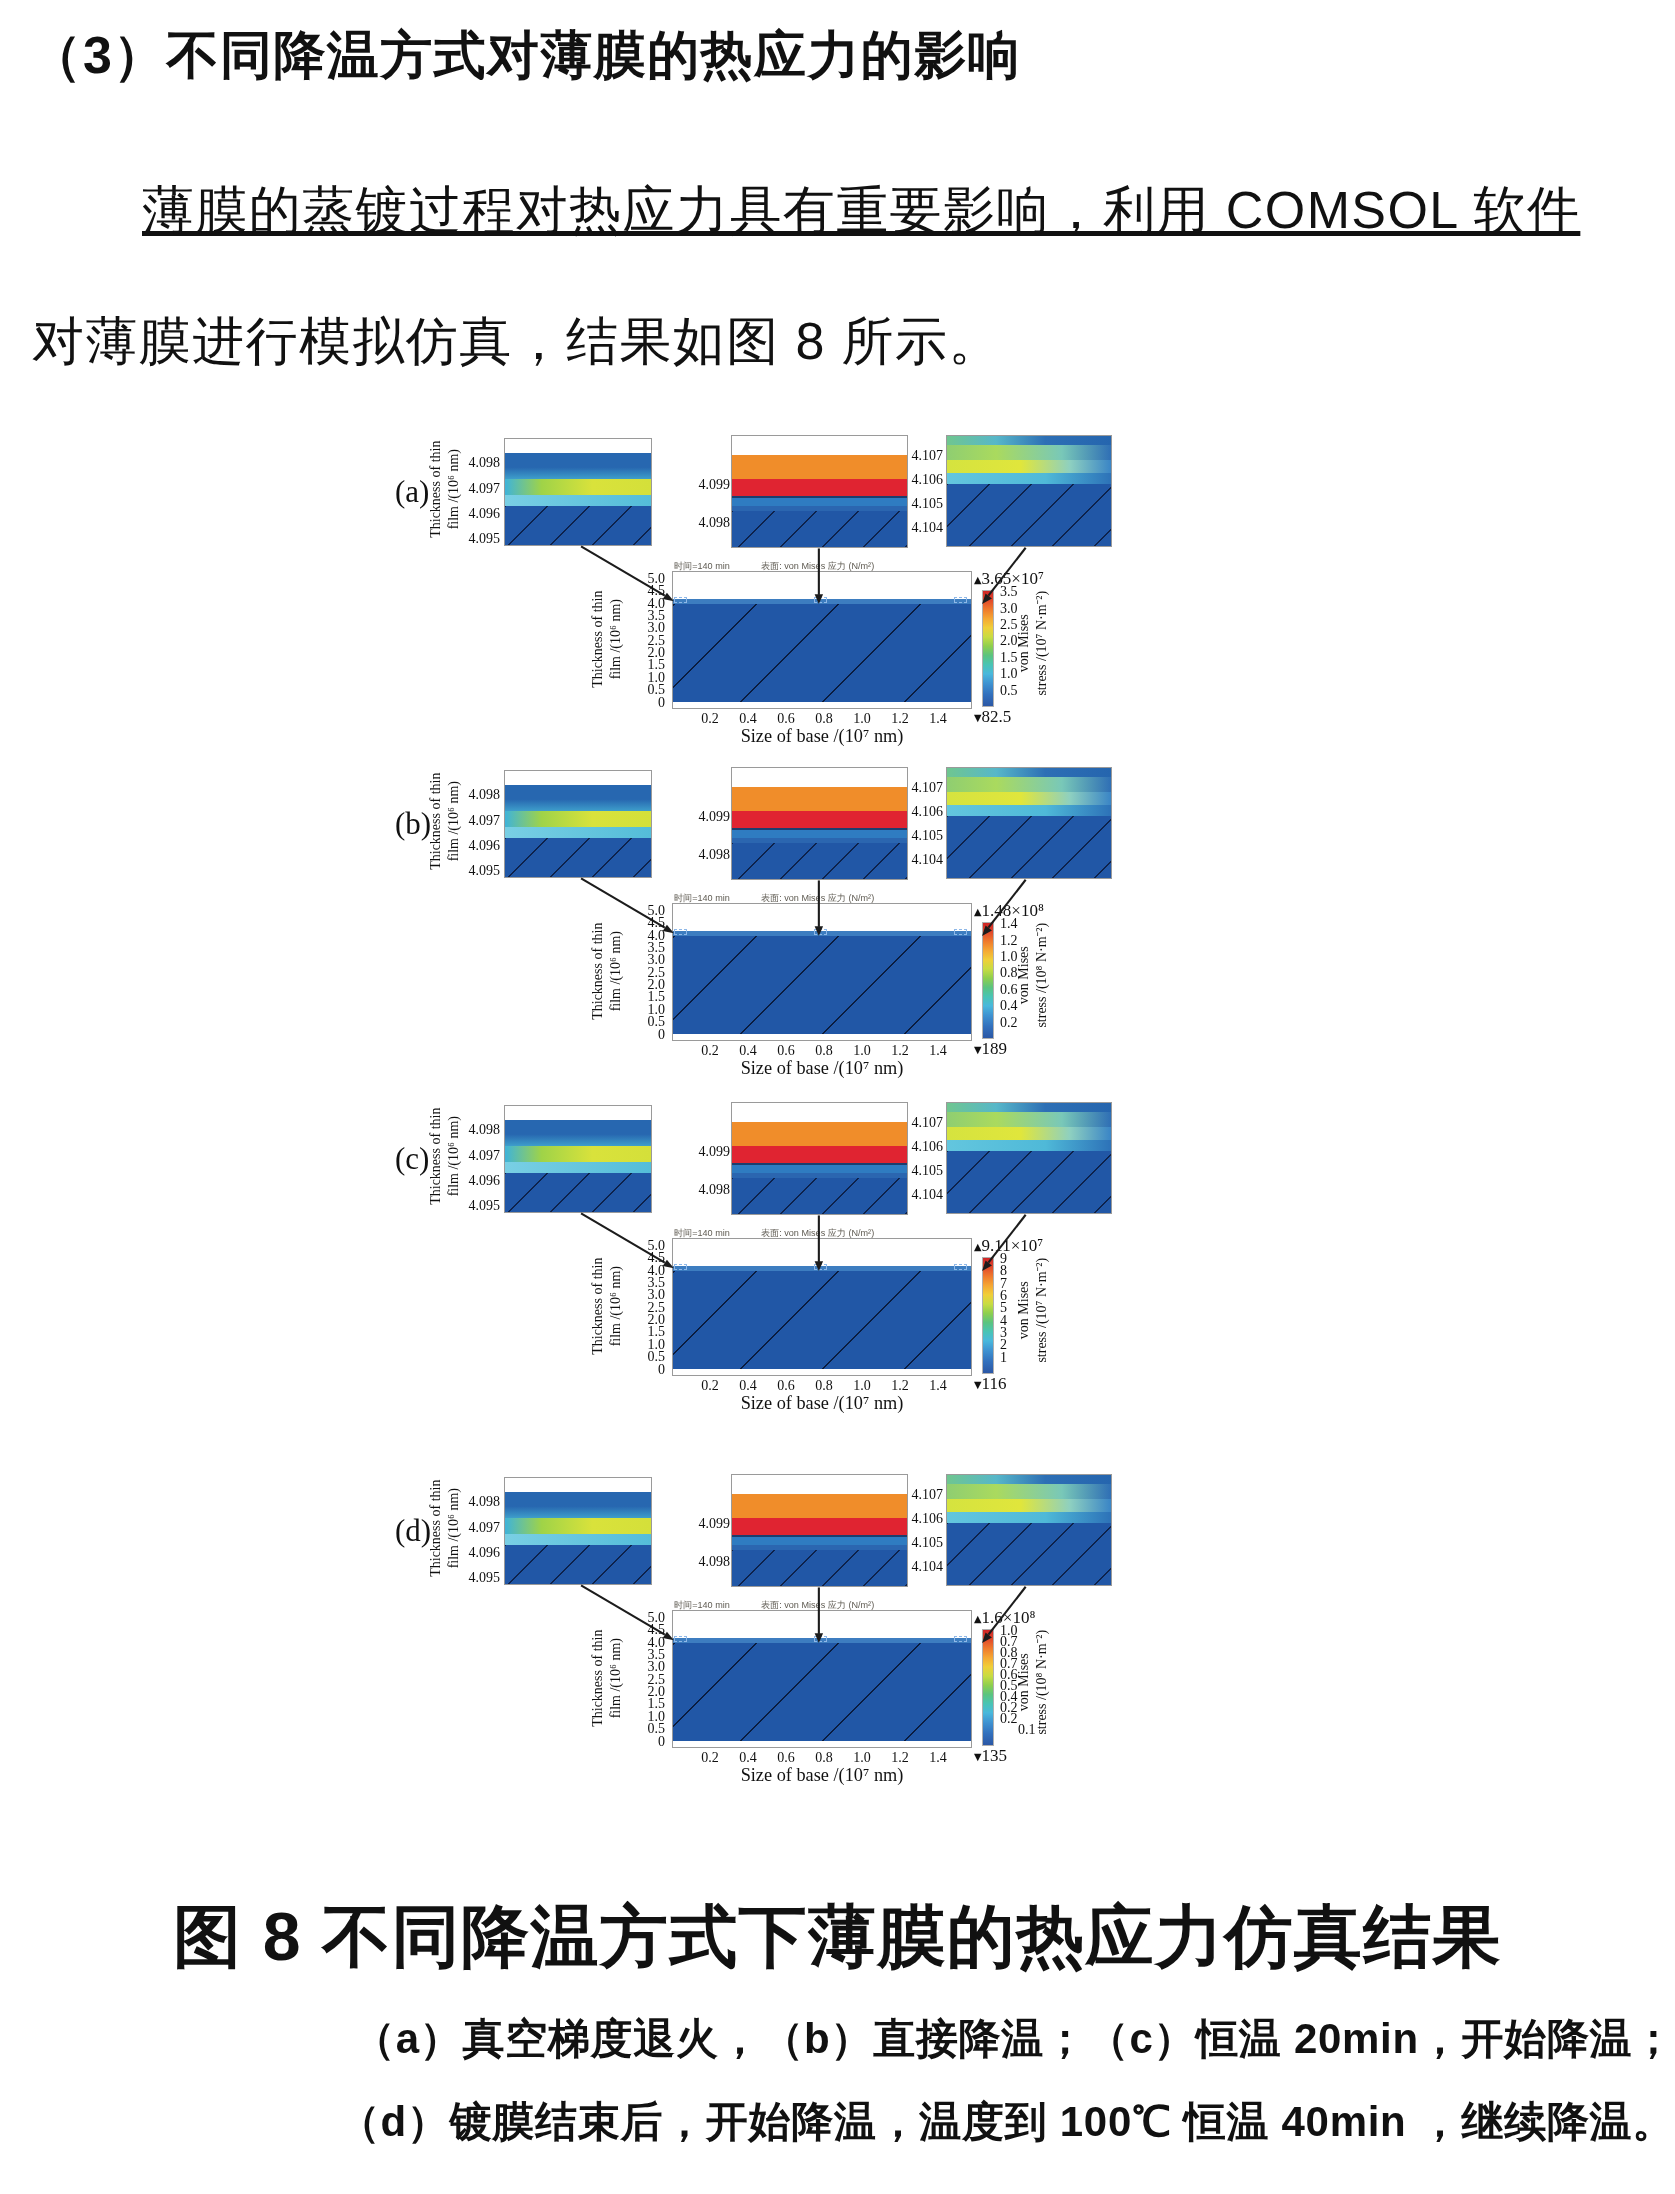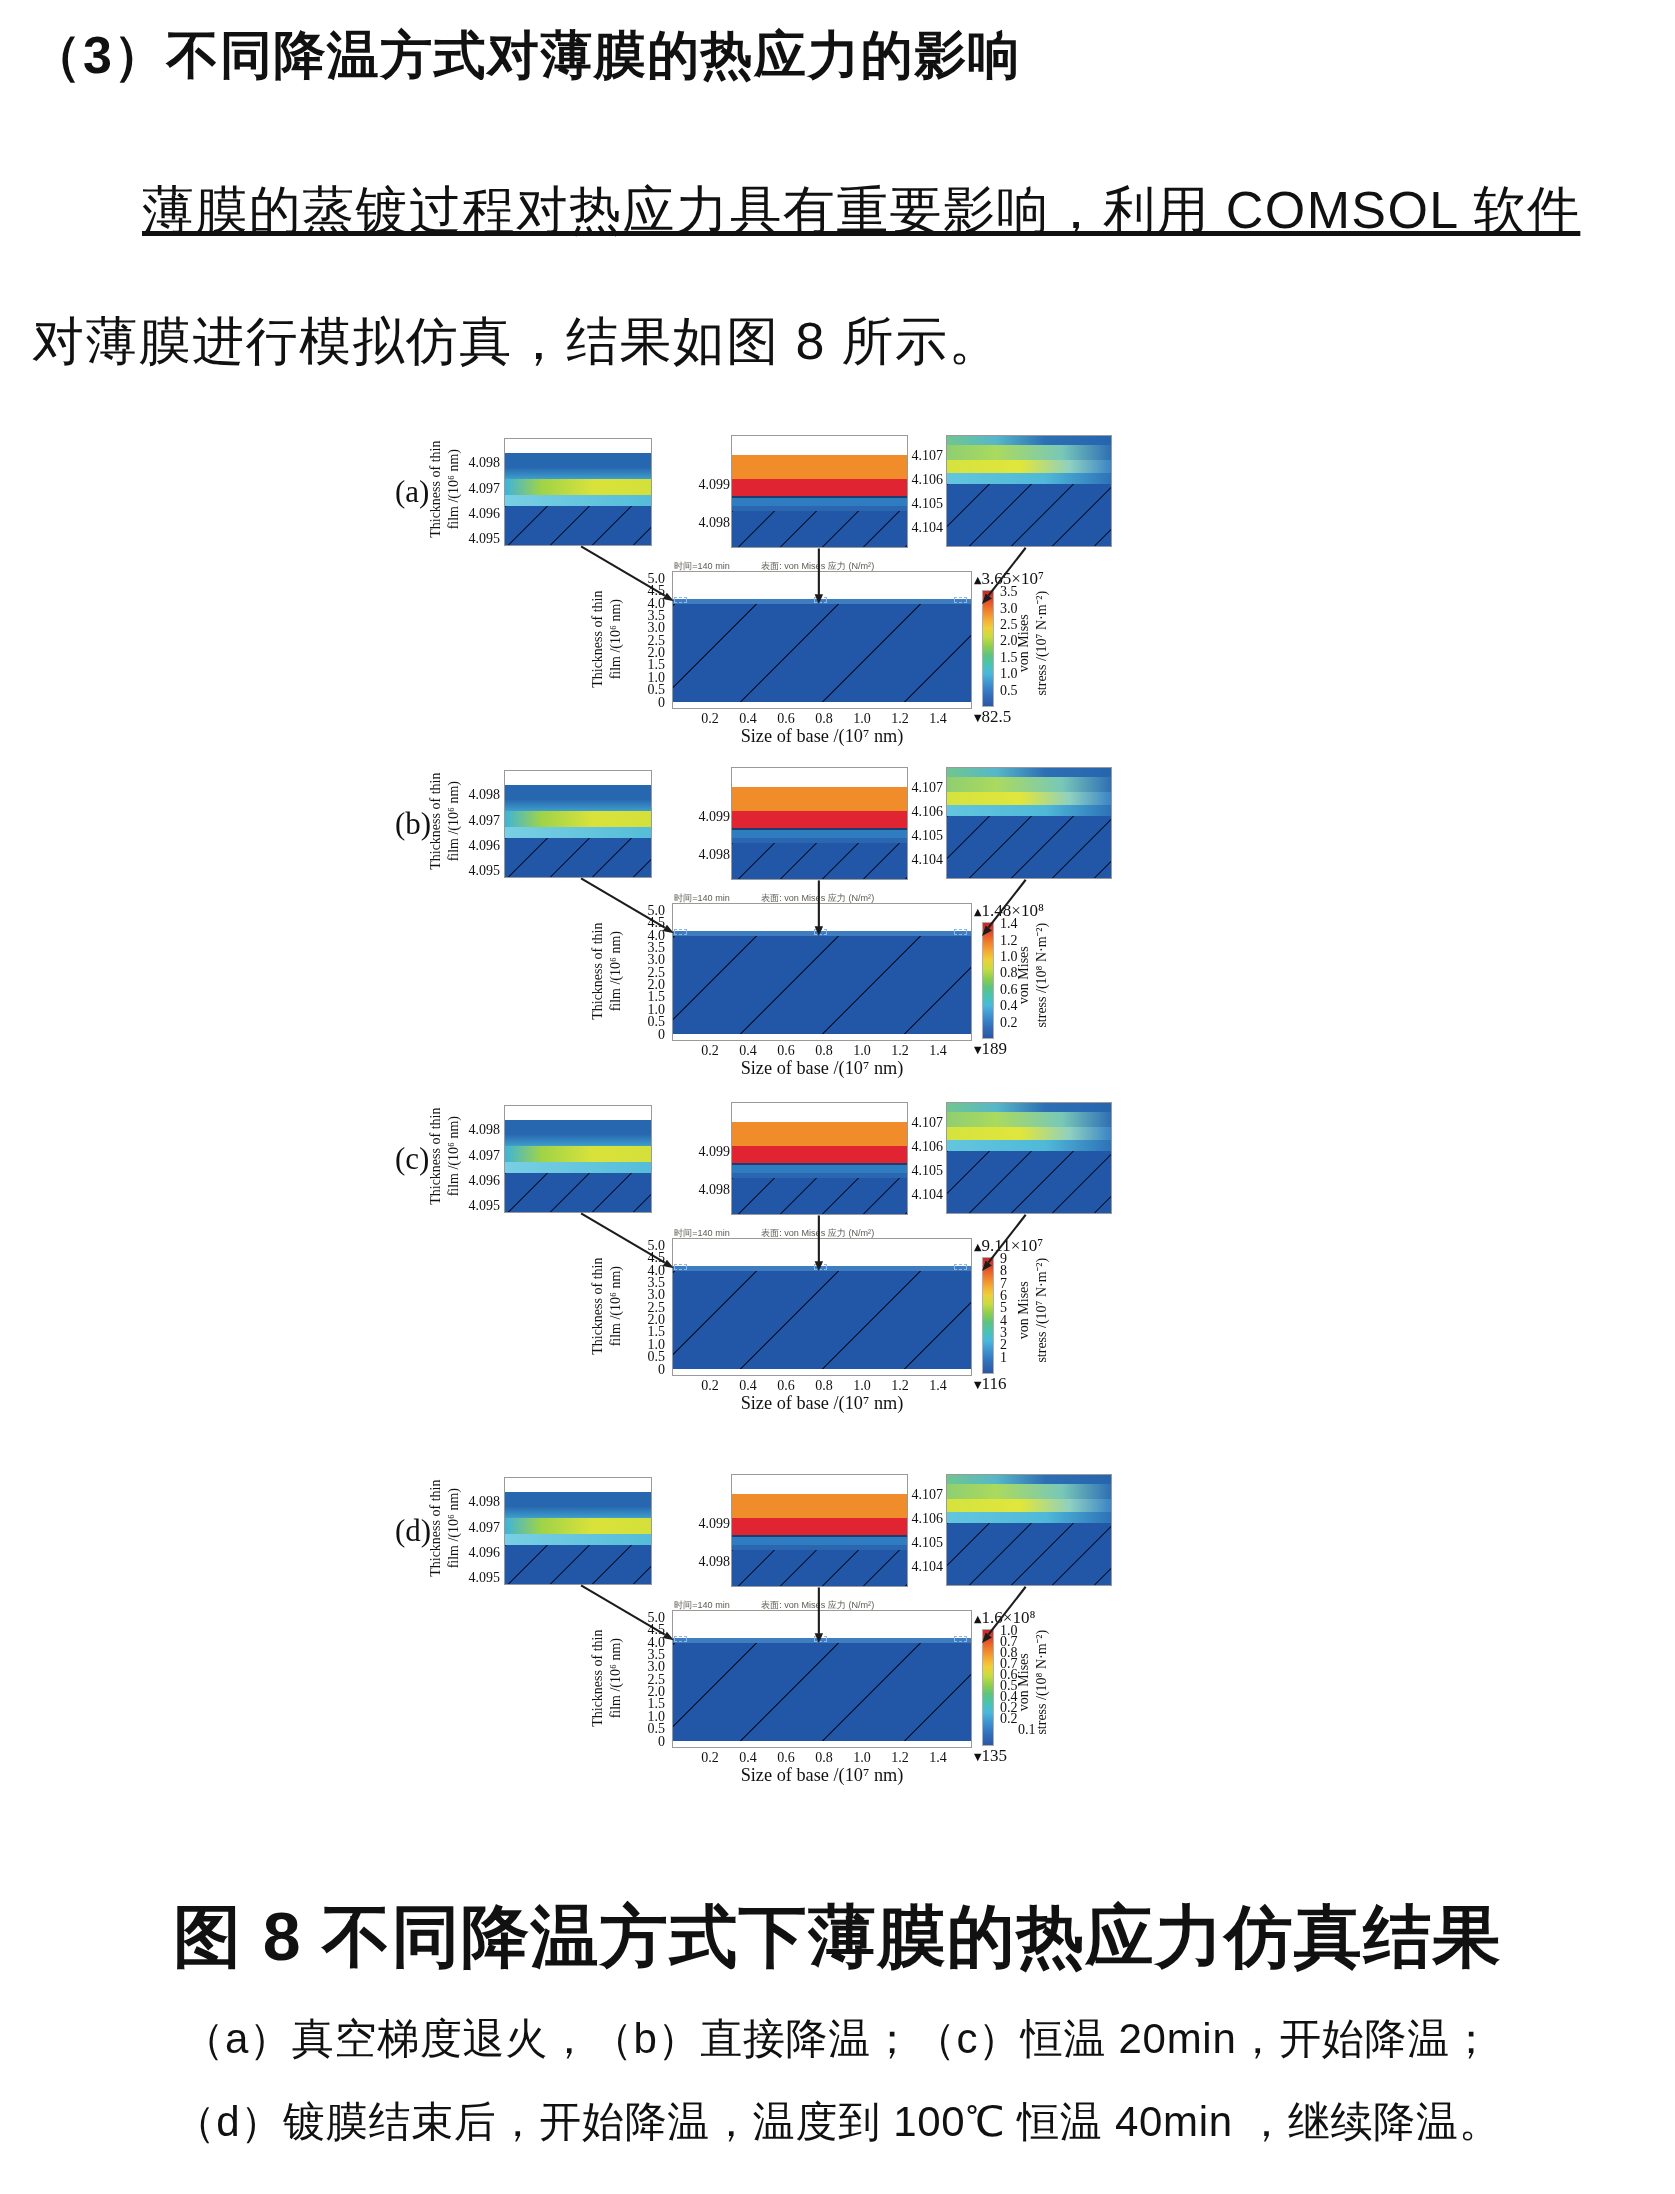--- a/index.html
+++ b/index.html
@@ -6,21 +6,21 @@
   body{
     width:1675px;height:2194px;position:relative;background:#ffffff;
     font-family:"Liberation Sans",sans-serif;color:#111;overflow:hidden;
   }
   .abs{position:absolute;}
   .heading{left:29.5px;top:21px;font-size:52px;font-weight:bold;letter-spacing:1.4px;}
   .para{font-size:52px;letter-spacing:1.4px;white-space:nowrap;}
   .para1{left:142px;top:176px;text-decoration:underline;}
   .para2{left:32px;top:307px;}
   .caption{left:0;top:1892px;width:1675px;text-align:center;font-size:68px;font-weight:700;letter-spacing:1.4px;}
-  .subcap{left:0;width:1675px;text-align:center;font-size:42px;letter-spacing:0.7px;}
+  .subcap{left:0;width:1675px;text-align:right;font-size:42px;letter-spacing:0.7px;font-weight:bold;}
   .sub1{top:2011px;}
   .sub2{top:2094px;}
 
   #figure{position:absolute;left:0;top:0;width:1675px;height:2194px;}
   .group{position:absolute;left:0;width:1675px;height:331px;}
 
   .g-label{position:absolute;left:395px;top:39px;font:31px "Liberation Serif",serif;}
   .vlabel{position:absolute;width:162px;transform:rotate(-90deg);text-align:center;
           font-family:"Liberation Serif",serif;font-size:14px;line-height:1.3;}
   .vlabel .ln{display:block;white-space:nowrap;}

